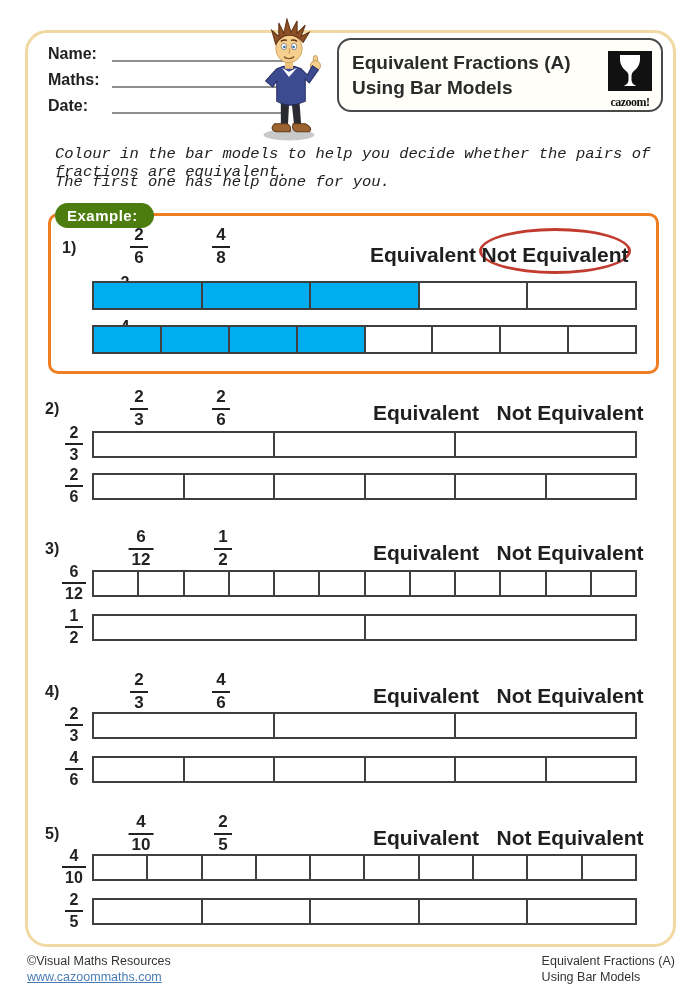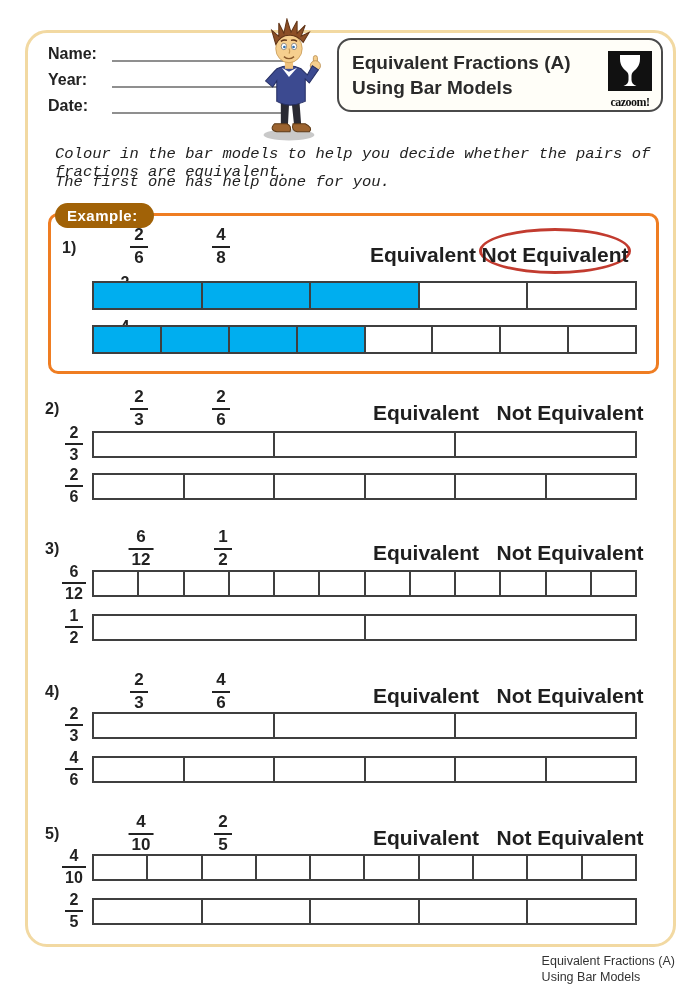--- a/index.html
+++ b/index.html
@@ -25,21 +25,21 @@
   .logo-text{font-family:"Liberation Serif",serif;font-weight:bold;font-size:12px;color:#111;margin-top:0px;letter-spacing:-0.5px;}
 
   
   .instr{position:absolute;left:55px;font-family:Liberation Mono, monospace;font-style:italic;
          font-size:15.5px;color:#222;}
 
   
   .example-box{position:absolute;left:48px;top:213px;width:605px;height:155px;
                border:3px solid #EF7D22;border-radius:10px;background:#fff;}
   .example-tab{position:absolute;left:4px;top:-13px;height:25px;line-height:25px;
-               padding:0 16px 0 12px;background:#a16207;color:#fff;font-weight:bold;
+               padding:0 16px 0 12px;background:#4d7c0f;color:#fff;font-weight:bold;
                font-size:15px;border-radius:13px;letter-spacing:0.5px;}
 
   
   .frac{display:inline-flex;flex-direction:column;align-items:center;
         font-weight:bold;color:#222;line-height:1.1;}
   .frac .num,.frac .den{padding:0 3px;font-size:17px;}
   .frac .fline{align-self:stretch;height:2px;background:#222;margin:1px 0;min-width:18px;}
 
   .qnum{position:absolute;font-size:16px;font-weight:bold;color:#222;}
   .hfrac{position:absolute;transform:translateX(-50%);}
@@ -68,21 +68,21 @@
                 line-height:16px;text-align:left;}
 </style>
 </head>
 <body>
 
 <div id="page">
   <div class="page-frame"></div>
 
   <div class="field-label" style="top:45px">Name:</div>
   <div class="field-line" style="top:46px"></div>
-  <div class="field-label" style="top:71px">Year:</div>
+  <div class="field-label" style="top:71px">Maths:</div>
   <div class="field-line" style="top:72px"></div>
   <div class="field-label" style="top:97px">Date:</div>
   <div class="field-line" style="top:98px"></div>
 
   <svg style="position:absolute;left:250px;top:18px" width="82" height="124" viewBox="0 0 80 122">
     <ellipse cx="38" cy="115" rx="25" ry="5.5" fill="#c9c9c9"></ellipse>
     <path d="M30,78 L30,105 L37,105 L38,86 L41,86 L43,105 L50,105 L48,78 Z" fill="#2a2a33"></path>
     <path d="M24,104 q-6,6 2,8 l13,0 q2,-6 -3,-8 z" fill="#9c6430" stroke="#5d3a17" stroke-width="1"></path>
     <path d="M42,104 q-2,7 4,8 l12,0 q4,-4 -4,-8 z" fill="#9c6430" stroke="#5d3a17" stroke-width="1"></path>
     <rect x="62" y="37" width="4" height="8" rx="2" fill="#f6cf8e" stroke="#b98d4e" stroke-width="0.8"></rect>
@@ -368,17 +368,21 @@
       <div class="barmodel">
           <div class="cell"></div>
           <div class="cell"></div>
           <div class="cell"></div>
           <div class="cell"></div>
           <div class="cell"></div>
         </div>
     </div>
   </section>
 
+  <div class="footer-left">
+    <div>©Visual Maths Resources</div>
+    <a href="#">www.cazoommaths.com</a>
+  </div>
   <div class="footer-right">
     <div>Equivalent Fractions (A)</div>
     <div>Using Bar Models</div>
   </div>
 </div>
 
 </body></html>

